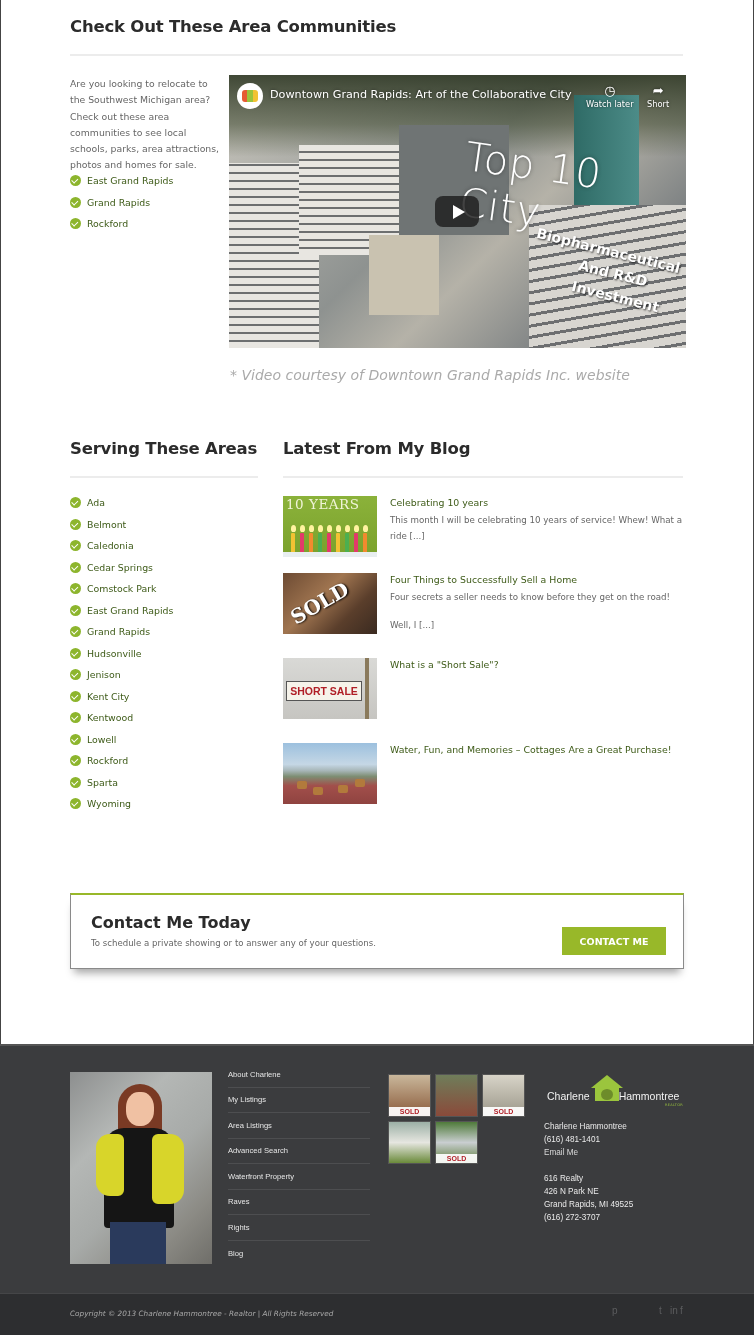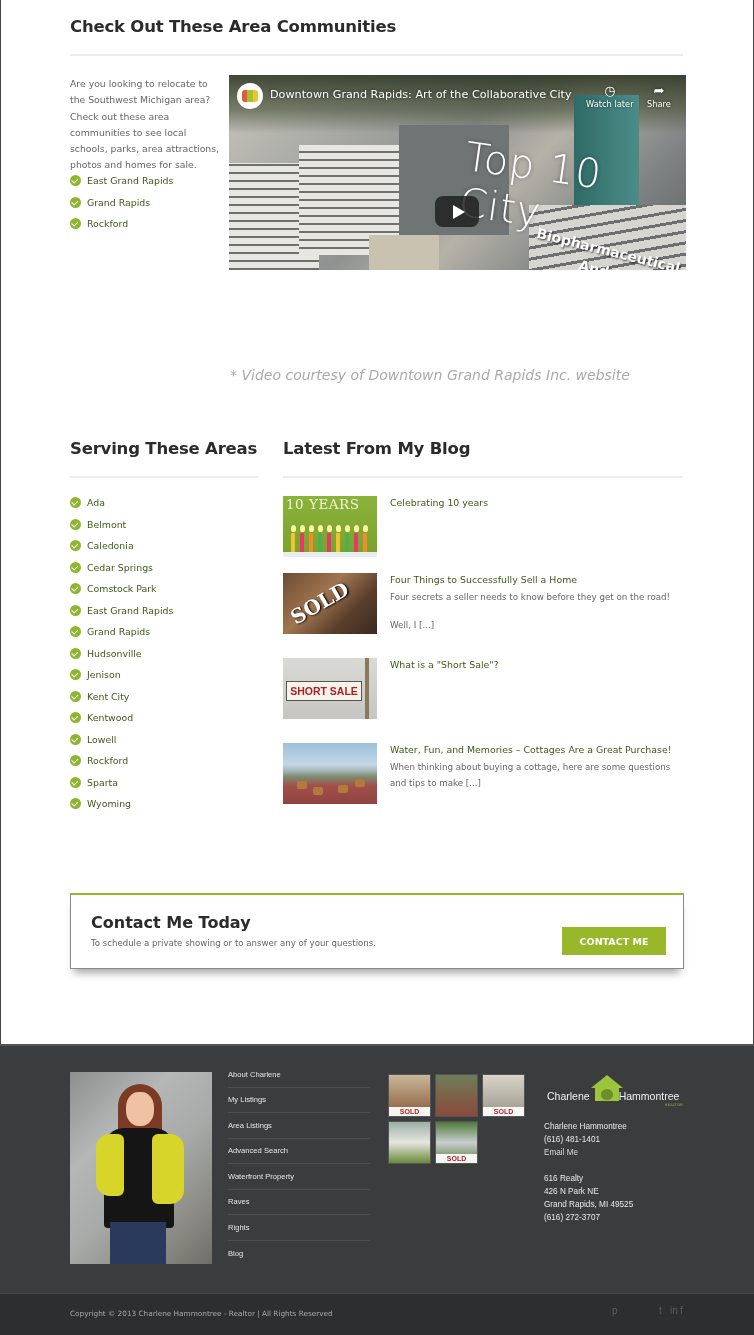--- a/index.html
+++ b/index.html
@@ -9,21 +9,21 @@
 
   .section-title { position: absolute; font-family: "DejaVu Sans", sans-serif; font-size: 16.5px; color: #2b2b2b; letter-spacing: -0.2px; }
   .hr { position: absolute; height: 2px; background: #ececec; }
 
   .intro-text { position: absolute; left: 70px; top: 76px; width: 150px; font-size: 9.3px; line-height: 16.3px; color: #666; }
   .check-list { position: absolute; list-style: none; text-align: center; }
   .check-list li { display: flex; align-items: center; height: 21.5px; font-size: 9.4px; color: #3d5a17; }
   .check { width: 11px; height: 11px; border-radius: 50%; background: #8db52d; margin-right: 6px; position: relative; flex-shrink: 0; }
   .check::after { content: ""; position: absolute; left: 3.3px; top: 2.2px; width: 2.6px; height: 4.6px; border: solid #fff; border-width: 0 1.4px 1.4px 0; transform: rotate(45deg); }
 
-  .video { position: absolute; left: 229px; top: 75px; width: 457px; height: 195px; overflow: hidden;
+  .video { position: absolute; left: 229px; top: 75px; width: 457px; height: 273px; overflow: hidden;
     background:
       linear-gradient(180deg, rgba(40,50,30,0.85) 0%, rgba(70,80,55,0.6) 18%, rgba(0,0,0,0) 30%),
       linear-gradient(135deg, #c9c6bd 0%, #a9aaa5 25%, #8e9290 45%, #b5b2a8 60%, #7f8384 80%, #5e6062 100%); padding-left: 18px; }
   .bldg { position: absolute; background: #e8e6e1; }
   .bldg.dark { background: #6f7474; }
   .bldg.glass { background: linear-gradient(90deg, #2f6b66, #4c8c88); }
   .bldg.win { background-image: repeating-linear-gradient(0deg, #e8e6e1 0 6px, #6d6f70 6px 8px); }
   .video-logo { position: absolute; left: 8px; top: 8px; width: 26px; height: 26px; border-radius: 50%; background: #fff; display: flex; align-items: center; justify-content: center; }
   .video-logo span { width: 16px; height: 12px; background: linear-gradient(90deg, #e65b33 0 33%, #9bc33c 33% 66%, #f2c233 66%); border-radius: 3px; }
   .video-title { position: absolute; left: 41px; top: 13px; color: #fff; font-size: 11.2px; text-shadow: 0 0 3px rgba(0,0,0,0.6); white-space: nowrap; }
@@ -82,21 +82,21 @@
   .logo-house-body::after { content: ""; position: absolute; left: 6px; top: 2px; width: 12px; height: 11px; border-radius: 50%; background: #6d8c2a; }
   .logo-text { position: absolute; left: 0; top: 15px; font-family: "Liberation Sans", sans-serif; font-size: 10.5px; color: #f2f2f2; white-space: nowrap; }
   .logo-text .r { margin-left: 29px; }
   .logo-sub { position: absolute; right: 4px; top: 28px; font-size: 3.5px; color: #9bc53d; letter-spacing: 0.3px; }
 
   .footer-contact { position: absolute; left: 544px; top: 74px; font-family: "Liberation Sans", sans-serif; font-size: 8.2px; line-height: 13px; color: #eaeaea; }
   .footer-contact .email { color: #d8d8d8; }
   .footer-contact .gap { height: 13px; }
 
   .bottom-bar { position: absolute; left: 0; top: 1293px; width: 754px; height: 42px; background: #2d2e30; border-top: 1px solid #454648; }
-  .copyright { position: absolute; left: 70px; top: 15px; font-size: 7.3px; color: #a8a8a8; }
+  .copyright { position: absolute; left: 70px; top: 15px; font-size: 7.3px; color: #a8a8a8; font-style: italic; }
   .social { position: absolute; top: 11px; font-size: 10px; color: #5b5c5e; font-family: "Liberation Sans", sans-serif; }
 </style>
 </head>
 <body>
 
 <div class="page-frame"></div>
 
 <h2 class="section-title" style="left:70px;top:17px;">Check Out These Area Communities</h2>
 <div class="hr" style="left:70px;top:54px;width:613px;"></div>
 
@@ -126,21 +126,21 @@
   <div class="video-logo">
       <span></span>
     </div>
   <div class="video-title">Downtown Grand Rapids: Art of the Collaborative City</div>
   <div class="vid-action" style="left:357px;">
     <span class="ico">◷</span>
     <span>Watch later</span>
   </div>
   <div class="vid-action" style="left:418px;">
     <span class="ico">➦</span>
-    <span>Share</span>
+    <span>Short</span>
   </div>
   <div class="overlay-big">Top 10 City</div>
   <div class="overlay-sm" style="left:310px;top:150px;">Biopharmaceutical</div>
   <div class="overlay-sm" style="left:352px;top:182px;">And R&amp;D</div>
   <div class="overlay-sm" style="left:345px;top:203px;">Investment</div>
   <div class="play-btn"></div>
 </div>
 <p class="video-caption">* Video courtesy of Downtown Grand Rapids Inc. website</p>
 
 <h2 class="section-title" style="left:70px;top:439px;">Serving These Areas</h2>
@@ -219,20 +219,21 @@
     <span class="candle" style="left:26px;background:#f28a2e;"></span>
     <span class="candle" style="left:35px;background:#4caf50;"></span>
     <span class="candle" style="left:44px;background:#e33a6a;"></span>
     <span class="candle" style="left:53px;background:#f2c233;"></span>
     <span class="candle" style="left:62px;background:#4caf50;"></span>
     <span class="candle" style="left:71px;background:#e33a6a;"></span>
     <span class="candle" style="left:80px;background:#f28a2e;"></span>
     <span class="frost"></span>
   </div>
   <a class="blog-title">Celebrating 10 years</a>
+  <p class="blog-excerpt">This month I will be celebrating 10 years of service! Whew! What a ride [...]</p>
 </div>
 
 <div class="blog-item" style="top:573px;">
   <div class="thumb thumb-sold">
     <span class="t">SOLD</span>
   </div>
   <a class="blog-title">Four Things to Successfully Sell a Home</a>
   <p class="blog-excerpt">Four secrets a seller needs to know before they get on the road!</p>
   <p class="blog-excerpt" style="top:44px;">Well, I [...]</p>
 </div>
@@ -246,21 +247,20 @@
 </div>
 
 <div class="blog-item" style="top:743px;">
   <div class="thumb thumb-cottage">
     <span class="chair" style="left:14px;top:38px;"></span>
     <span class="chair" style="left:30px;top:44px;"></span>
     <span class="chair" style="left:55px;top:42px;"></span>
     <span class="chair" style="left:72px;top:36px;"></span>
   </div>
   <a class="blog-title">Water, Fun, and Memories – Cottages Are a Great Purchase!</a>
-  <p class="blog-excerpt">When thinking about buying a cottage, here are some questions and tips to make [...]</p>
 </div>
 
 <div class="contact-box">
   <h3 class="contact-title">Contact Me Today</h3>
   <p class="contact-sub">To schedule a private showing or to answer any of your questions.</p>
   <button class="contact-btn">CONTACT ME</button>
 </div>
 
 <div class="footer">
   <div class="footer-photo">

